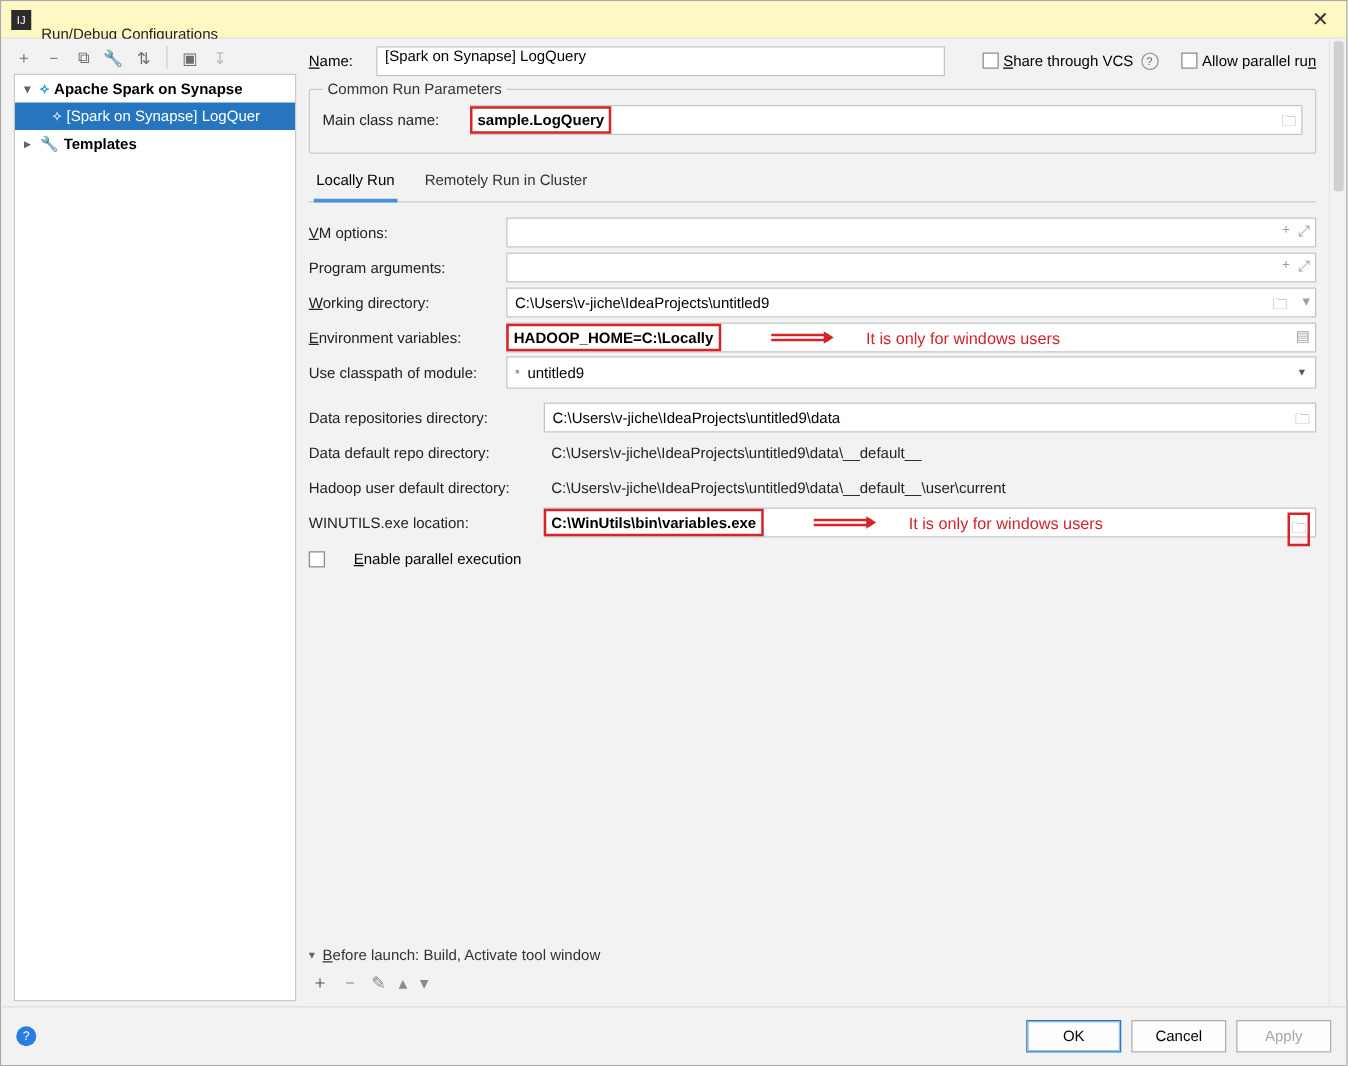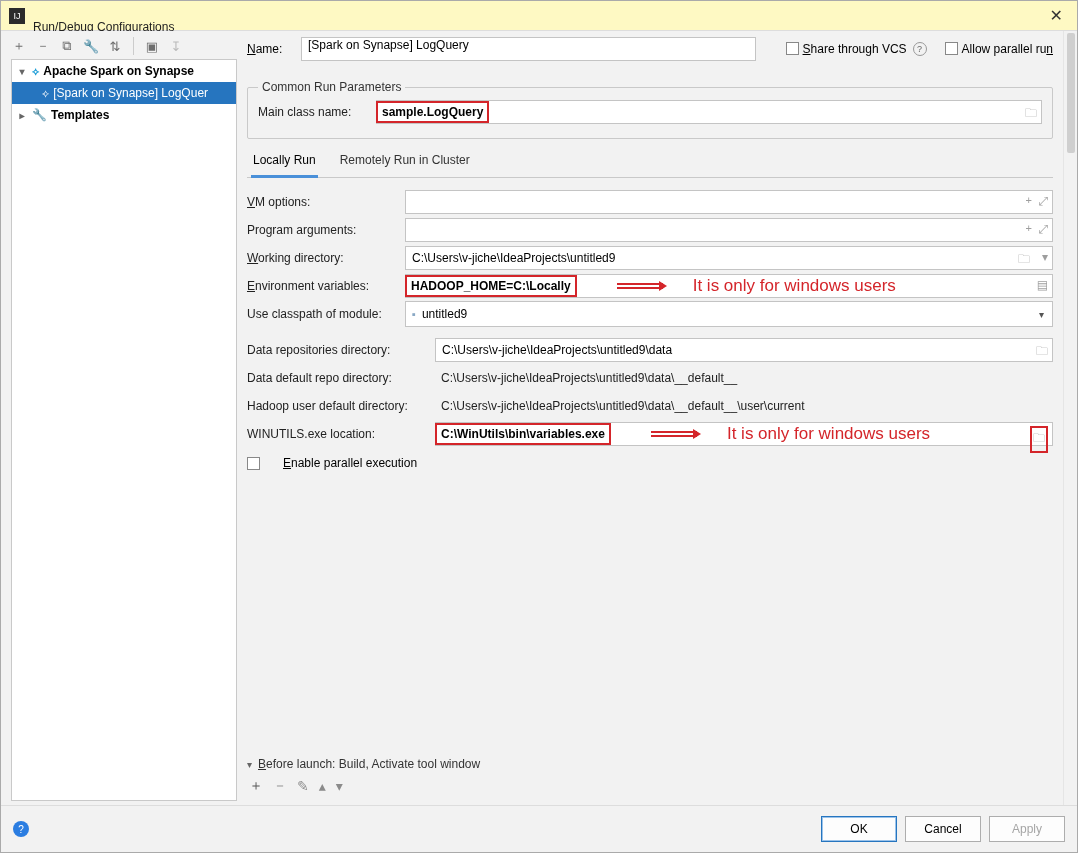--- a/index.html
+++ b/index.html
@@ -29,35 +29,35 @@
 .right-col { flex: 1; display: flex; flex-direction: column; padding: 6px 10px 4px 6px; overflow: hidden; }
 
 .name-row { display: flex; align-items: center; gap: 8px; margin-bottom: 10px; }
 .name-row .lbl { width: 46px; }
 .name-input { flex: 0 0 455px; height: 24px; border: 1px solid #c4c4c4; background: #fff; padding: 0 6px; }
 .name-row .spacer { flex: 1; }
 .chk-wrap { display: flex; gap: 4px; }
 .chk-wrap .chk { width: 13px; height: 13px; border: 1px solid #888; background: #fff; }
 .chk-wrap .q { width: 14px; height: 14px; border: 1px solid #999; border-radius: 50%; font-size: 9px; display: flex; align-items: center; justify-content: center; color: #666; margin-left: 2px; }
 
-.fieldset { border: 1px solid #c9c9c9; border-radius: 2px; padding: 10px 10px 12px 10px; margin-bottom: 8px; position: relative; margin-top: 16px; }
+.fieldset { border: 1px solid #c9c9c9; border-radius: 2px; padding: 10px 10px 12px 10px; margin-bottom: 8px; position: relative; }
 .fs-legend { position: absolute; top: -8px; left: 10px; background: #f2f2f2; padding: 0 4px; color: #333; }
 .form-row { display: flex; align-items: center; gap: 8px; min-height: 28px; }
 .form-row .flabel { width: 150px; color: #222; }
 .form-row .flabel.wide { width: 180px; }
 .text-input { flex: 1; height: 24px; border: 1px solid #c4c4c4; background: #fff; padding: 0 6px; display: flex; align-items: center; position: relative; }
 .text-input .right-ico { position: absolute; right: 4px; top: 3px; color: #9e9e9e; font-size: 12px; }
 .text-input .right-ico2 { position: absolute; right: 22px; top: 3px; color: #9e9e9e; font-size: 12px; }
 .text-input .right-ico3 { position: absolute; right: 20px; top: 3px; color: #9e9e9e; font-size: 11px; }
 .select-input { flex: 1; height: 26px; border: 1px solid #c4c4c4; background: #fff; padding: 0 6px; display: flex; align-items: center; position: relative; }
 .select-input .dir-ico { color: #88a7c4; margin-right: 6px; font-size: 11px;}
 .select-input .caret { position: absolute; right: 8px; color: #555; font-size: 10px; }
 
 .redbox { border: 2px solid #d4252a; padding: 0 4px; display: inline-flex; align-items: center; height: 22px; font-weight: bold; }
-.red-annot { color: #d4252a; font-size: 17px; display: flex; align-items: center; gap: 4px; }
+.red-annot { color: #d4252a; font-size: 13px; display: flex; align-items: center; gap: 4px; }
 .red-arrow { display:inline-block; width: 46px; height: 8px; position: relative; }
 .red-arrow::before { content:""; position:absolute; left:0; top:1px; width:100%; height:2px; background:#d4252a; box-shadow: 0 4px 0 0 #d4252a; }
 .red-arrow::after { content:""; position:absolute; right:-4px; top:-1px; border-left:8px solid #d4252a; border-top:5px solid transparent; border-bottom:5px solid transparent; }
 .folder-redbox { border: 2px solid #d4252a; padding: 1px; }
 
 .tabs { display: flex; gap: 20px; border-bottom: 1px solid #c9c9c9; margin-bottom: 10px; padding-left: 4px; }
 .tab { padding: 6px 2px 8px 2px; color: #333; cursor: pointer; border-bottom: 3px solid transparent; margin-bottom: -1px; }
 .tab.active { border-bottom-color: #4a90d9; color: #000; }
 
 .u { text-decoration: underline; }

